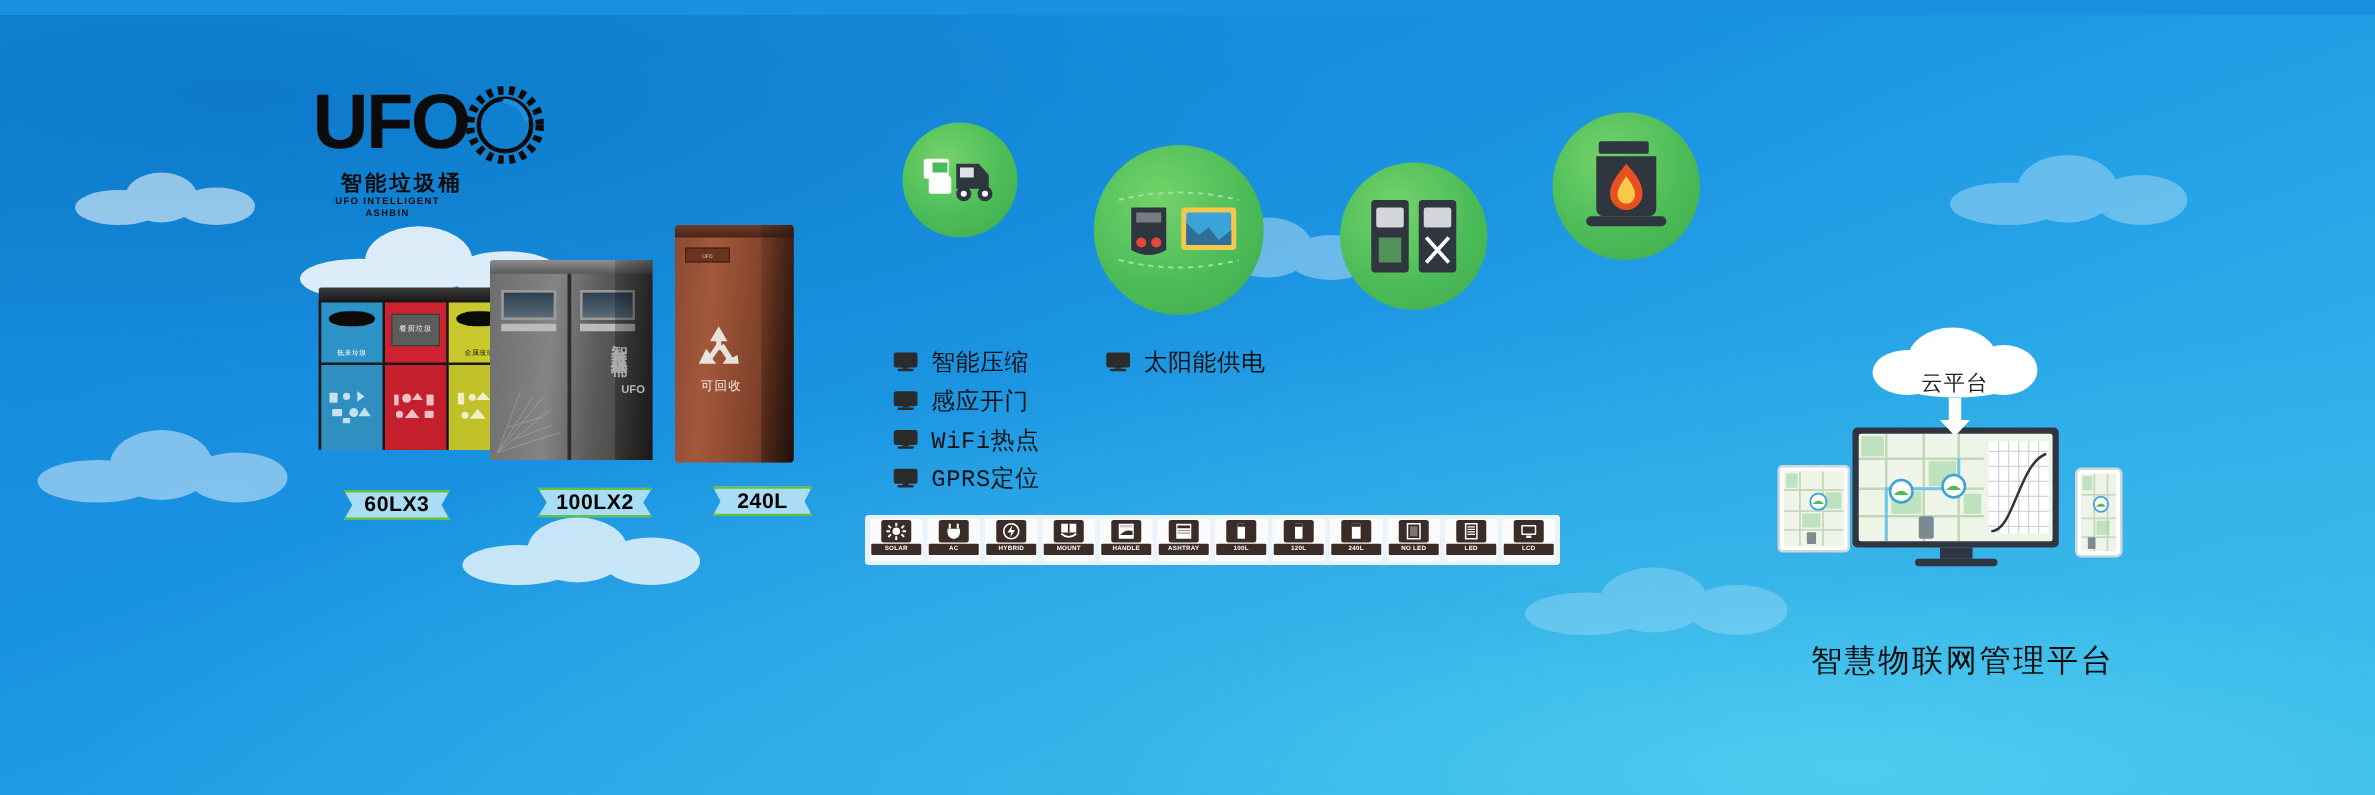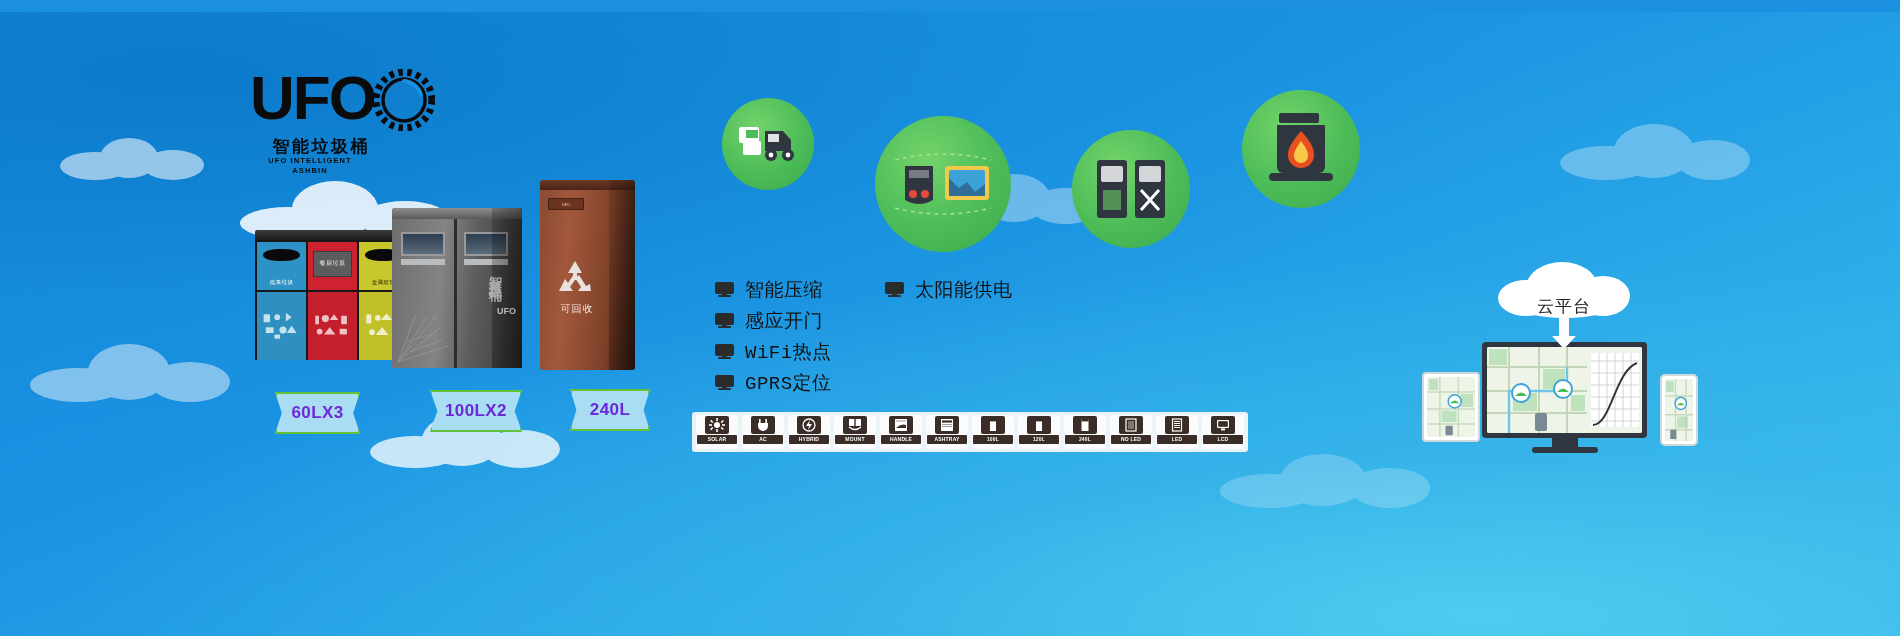--- a/index.html
+++ b/index.html
@@ -86,23 +86,23 @@
   .b1-panel { position:absolute; left:8px; top:18px; width:36px; height:12px;
               background:#6b3421; border:1px solid #482113; color:#d9cfc8;
               font-size:4px; display:flex; align-items:center; justify-content:center; }
   .b1-side { position:absolute; right:0; top:0; width:26px; height:100%;
              background:linear-gradient(95deg,rgba(0,0,0,.10),rgba(0,0,0,.55)); border-radius:0 3px 3px 0; }
   .b1-rec { position:absolute; left:14px; top:78px; width:42px; height:42px; }
   .b1-cn { position:absolute; left:4px; top:122px; width:66px; text-align:center;
            font-size:10px; color:#f0e7e1; letter-spacing:1px; }
 
   
-  .ribbon { position:absolute; height:42px; background:#a9ddf4; border:2px solid #63c23a;
+  .ribbon { position:absolute; height:24px; background:#a9ddf4; border:2px solid #63c23a;
             display:flex; align-items:center; justify-content:center;
-            font-size:17px; font-weight:bold; color:#6d28d9; letter-spacing:.4px;
+            font-size:17px; font-weight:bold; color:#000000; letter-spacing:.4px;
             clip-path:polygon(0% 0%, 100% 0%, 92% 50%, 100% 100%, 0% 100%, 8% 50%); }
   #badge0 { left:275px; top:380px; width:85px; }
   #badge1 { left:430px; top:378px; width:92px; }
   #badge2 { left:570px; top:377px; width:80px; }
 
   
   #features { position:absolute; left:715px; top:262px; width:350px; }
   .fcol { position:absolute; top:0;font-family:Liberation Mono, monospace; }
   .fcol.c0 { left:0; }
   .fcol.c1 { left:170px; }
@@ -661,14 +661,15 @@
       <i style="left:56px;top:10px; width:40px; height:26px;"></i>
     </div>
     <div class="cloudgrp" style="left:218px; top:94px; width:92px; height:36px; opacity:.95; z-index:-1;">
       <i style="left:0;   top:14px; width:44px; height:22px;"></i>
       <i style="left:24px;top:0;    width:44px; height:32px;"></i>
       <i style="left:54px;top:10px; width:38px; height:26px;"></i>
     </div>
 
   </div>
 
+  <div id="pf-caption">智慧物联网管理平台</div>
 
 </div>
 
 </body></html>

